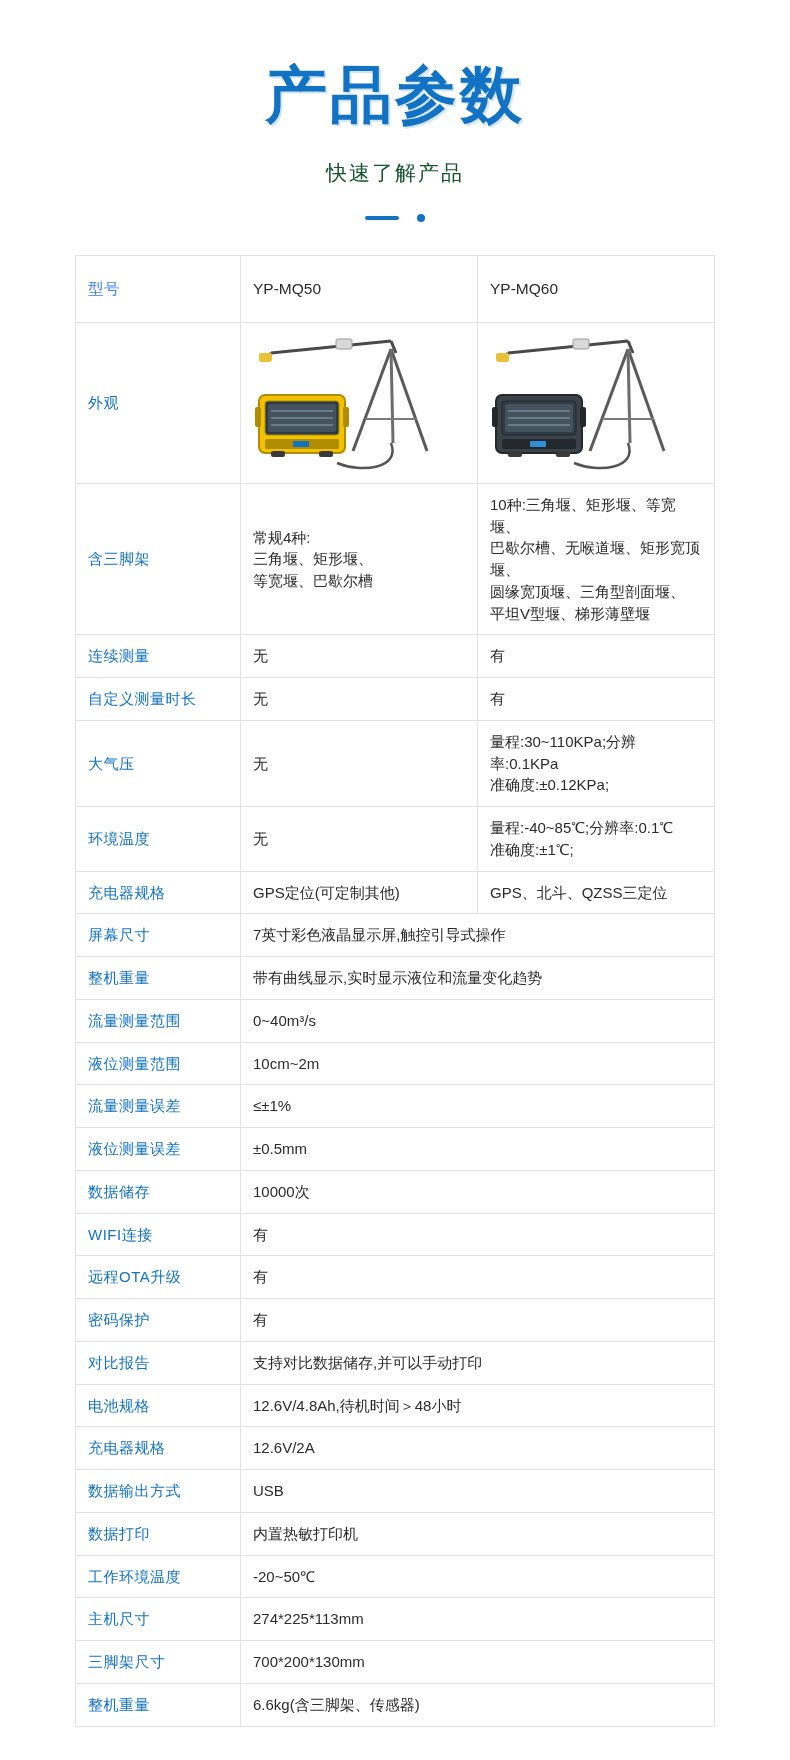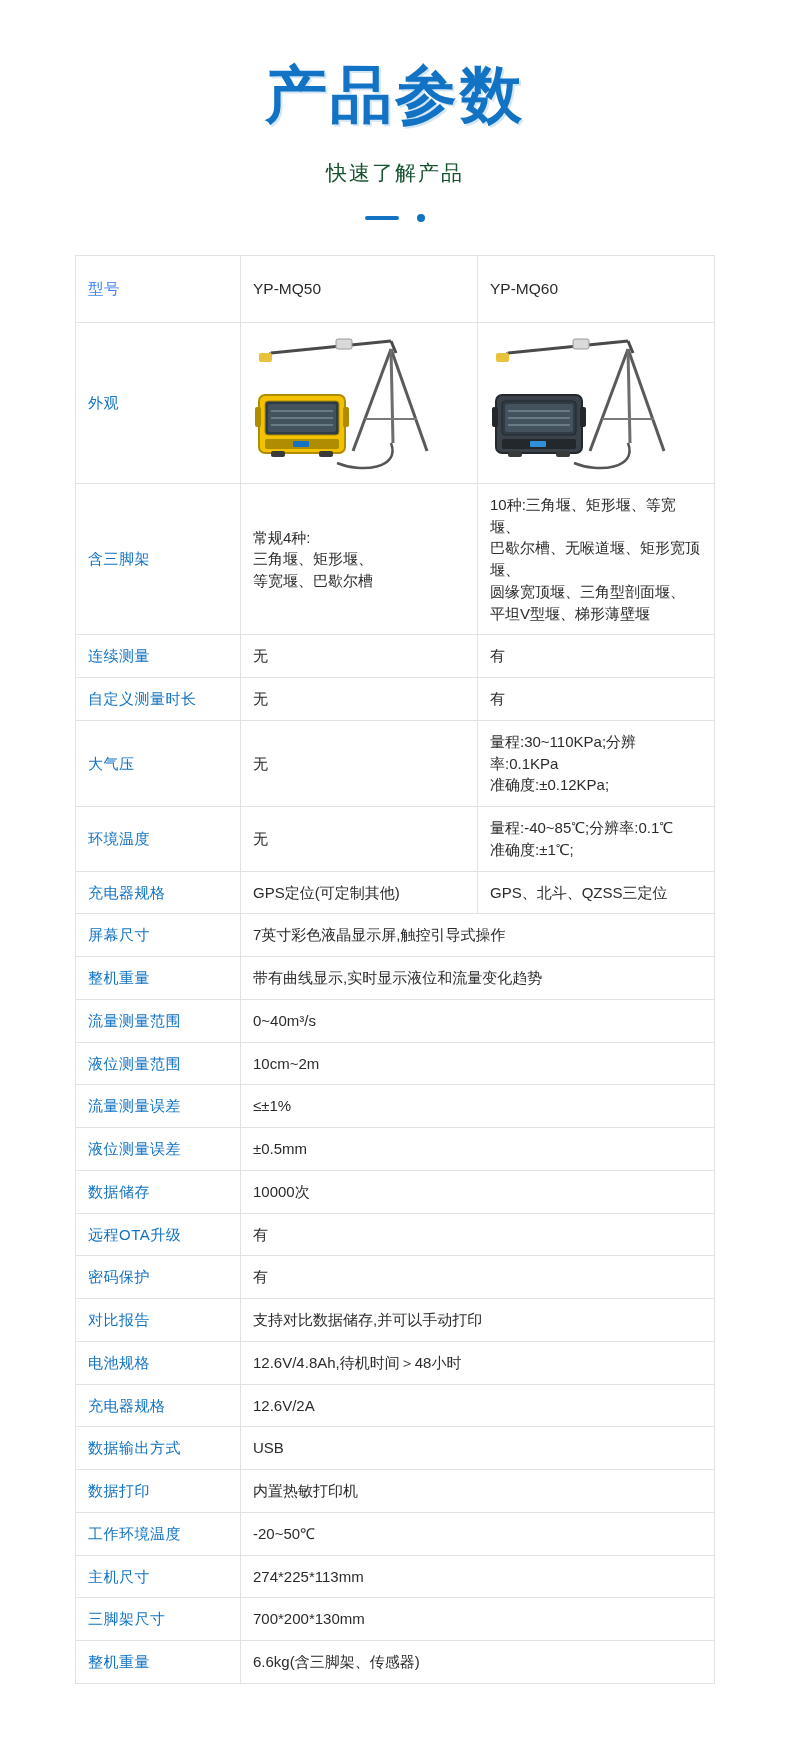--- a/index.html
+++ b/index.html
@@ -270,20 +270,24 @@
           </tr>
           <tr>
             <td class="label">液位测量误差</td>
             <td class="val multi" colspan="2">±0.5mm</td>
           </tr>
           <tr>
             <td class="label">数据储存</td>
             <td class="val multi" colspan="2">10000次</td>
           </tr>
           <tr>
+            <td class="label">WIFI连接</td>
+            <td class="val multi" colspan="2">有</td>
+          </tr>
+          <tr>
             <td class="label">远程OTA升级</td>
             <td class="val multi" colspan="2">有</td>
           </tr>
           <tr>
             <td class="label">密码保护</td>
             <td class="val multi" colspan="2">有</td>
           </tr>
           <tr>
             <td class="label">对比报告</td>
             <td class="val multi" colspan="2">支持对比数据储存,并可以手动打印</td>

